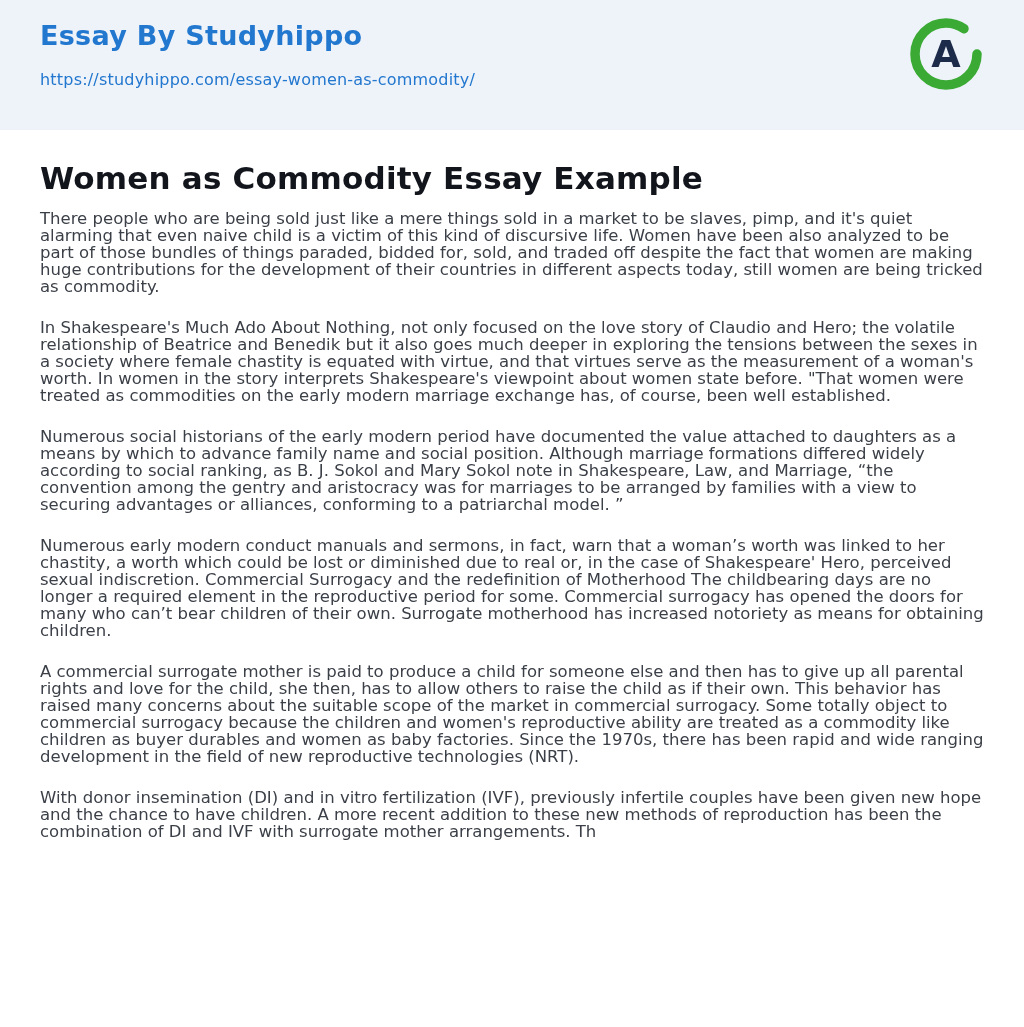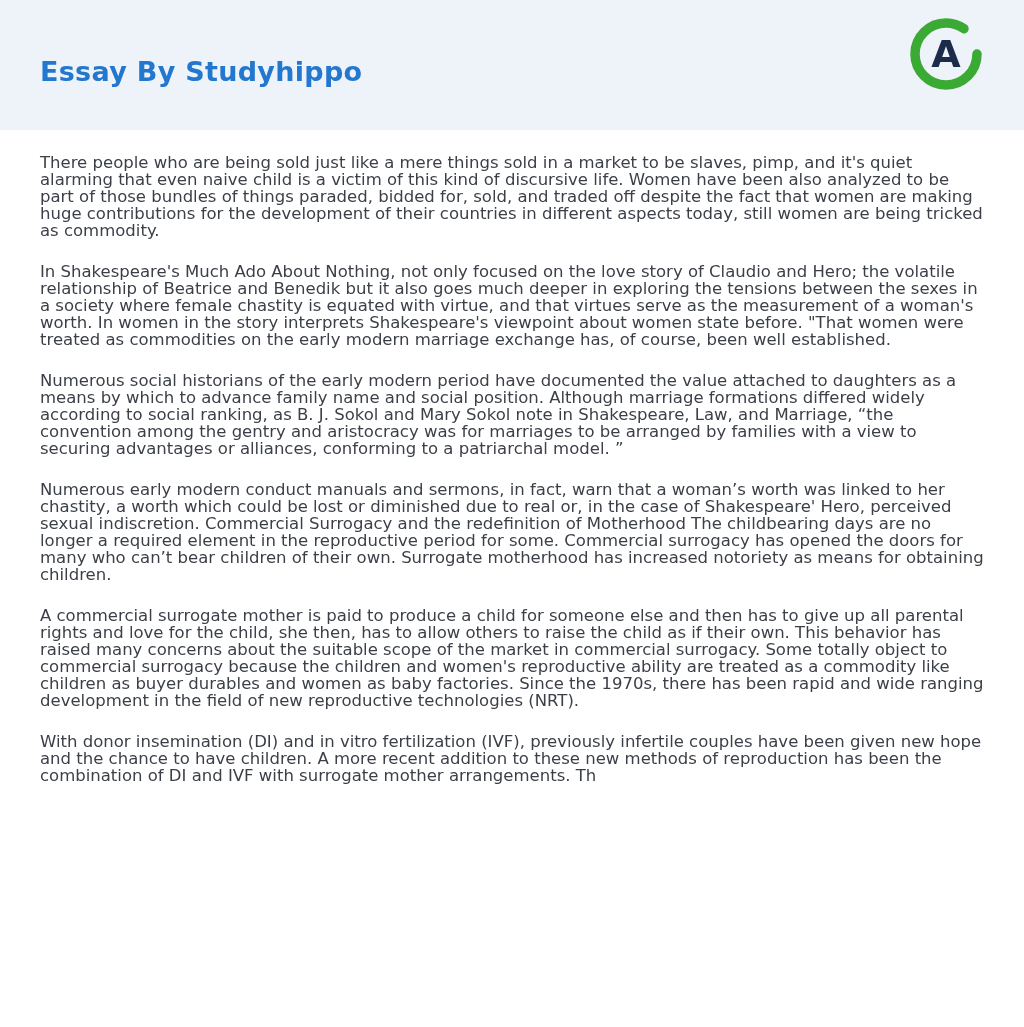--- a/index.html
+++ b/index.html
@@ -6,21 +6,21 @@
   html, body { margin: 0; padding: 0; }
   body {
     width: 1024px;
     min-height: 1027px;
     background: #ffffff;
     font-family: "DejaVu Sans", "Liberation Sans", sans-serif;
     overflow: hidden;
   }
   .header {
     background: #eef2f9;
-    padding: 58px 40px 30px 40px;
+    padding: 22px 40px 30px 40px;
     position: relative;
     height: 130px;
   }
   .site-title {
     margin: 0;
     font-size: 27px;
     font-weight: bold;
     color: #2277cf;
     letter-spacing: 0.3px;
     line-height: 1;
@@ -56,29 +56,31 @@
     line-height: 17px;
     color: #3b3f47;
     margin: 0 0 24px 0;
   }
 </style>
 </head>
 <body>
 
 <div class="header">
   <h2 class="site-title">Essay By Studyhippo</h2>
+  <a class="site-url">https://studyhippo.com/essay-women-as-commodity/</a>
   <div class="logo">
     <svg width="76" height="76" viewBox="0 0 76 76">
       <circle cx="38" cy="38" r="31" fill="none" stroke="#3aaa35" stroke-width="9.5" stroke-linecap="round" stroke-dasharray="165 29.8"></circle>
       <text x="38" y="51" text-anchor="middle" font-size="38" font-weight="bold" font-family="DejaVu Sans, sans-serif" fill="#1c2b4a">A</text>
     </svg>
   </div>
 </div>
 
 <div class="content">
+  <h1 class="page-title">Women as Commodity Essay Example</h1>
 
   <p class="paragraph">There people who are being sold just like a mere things sold in a market to be slaves, pimp, and it's quiet alarming that even naive child is a victim of this kind of discursive life. Women have been also analyzed to be part of those bundles of things paraded, bidded for, sold, and traded off despite the fact that women are making huge contributions for the development of their countries in different aspects today, still women are being tricked as commodity.</p>
   <p class="paragraph">In Shakespeare's Much Ado About Nothing, not only focused on the love story of Claudio and Hero; the volatile relationship of Beatrice and Benedik but it also goes much deeper in exploring the tensions between the sexes in a society where female chastity is equated with virtue, and that virtues serve as the measurement of a woman's worth. In women in the story interprets Shakespeare's viewpoint about women state before. "That women were treated as commodities on the early modern marriage exchange has, of course, been well established.</p>
   <p class="paragraph">Numerous social historians of the early modern period have documented the value attached to daughters as a means by which to advance family name and social position. Although marriage formations differed widely according to social ranking, as B. J. Sokol and Mary Sokol note in Shakespeare, Law, and Marriage, “the convention among the gentry and aristocracy was for marriages to be arranged by families with a view to securing advantages or alliances, conforming to a patriarchal model. ”</p>
   <p class="paragraph">Numerous early modern conduct manuals and sermons, in fact, warn that a woman’s worth was linked to her chastity, a worth which could be lost or diminished due to real or, in the case of Shakespeare' Hero, perceived sexual indiscretion. Commercial Surrogacy and the redefinition of Motherhood The childbearing days are no longer a required element in the reproductive period for some. Commercial surrogacy has opened the doors for many who can’t bear children of their own. Surrogate motherhood has increased notoriety as means for obtaining children.</p>
   <p class="paragraph">A commercial surrogate mother is paid to produce a child for someone else and then has to give up all parental rights and love for the child, she then, has to allow others to raise the child as if their own. This behavior has raised many concerns about the suitable scope of the market in commercial surrogacy. Some totally object to commercial surrogacy because the children and women's reproductive ability are treated as a commodity like children as buyer durables and women as baby factories. Since the 1970s, there has been rapid and wide ranging development in the field of new reproductive technologies (NRT).</p>
   <p class="paragraph">With donor insemination (DI) and in vitro fertilization (IVF), previously infertile couples have been given new hope and the chance to have children. A more recent addition to these new methods of reproduction has been the combination of DI and IVF with surrogate mother arrangements. Th</p>
 </div>
 
 </body></html>

